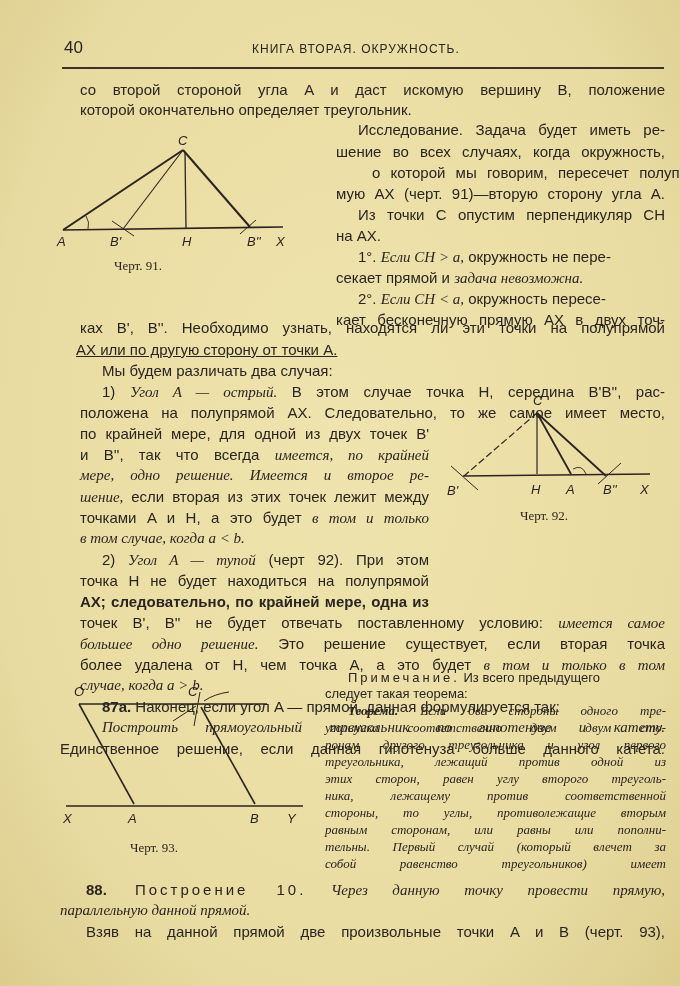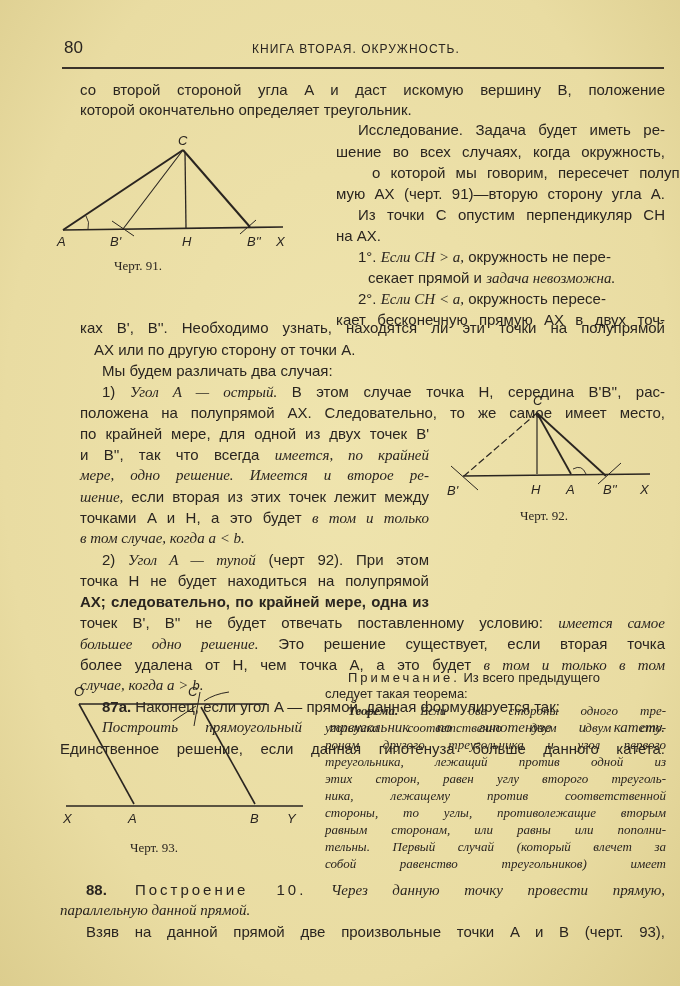--- a/index.html
+++ b/index.html
@@ -23,47 +23,47 @@
   .sp { letter-spacing:3px; }
   .b { font-weight:bold; }
   .small { font-size:13px; line-height:16px; }
   .cap { position:absolute; font-size:13px; font-family:"Liberation Serif", serif; }
   svg { position:absolute; overflow:visible; }
   svg text { font-family:"Liberation Sans", sans-serif; font-style:italic; font-size:13px; fill:#2a2520; }
 </style>
 </head>
 <body>
 
-<div class="abs pnum">80</div>
+<div class="abs pnum">40</div>
 <div class="abs running">КНИГА ВТОРАЯ. ОКРУЖНОСТЬ.</div>
 <div class="abs rule"></div>
 
 <div class="line j" style="left:80px;top:80px;width:585px;">со второй стороной угла A и даст искомую вершину B, положение</div>
 <div class="line" style="left:80px;top:100px;">которой окончательно определяет треугольник.</div>
 
 <div class="line j" style="left:358px;top:120px;width:307px;">Исследование. Задача будет иметь ре-</div>
 <div class="line j" style="left:336px;top:142px;width:329px;">шение во всех случаях, когда окружность,</div>
 <div class="line j" style="left:336px;top:163px;width:329px;margin-left:36px;">о которой мы говорим, пересечет полупря-</div>
 <div class="line j" style="left:336px;top:184px;width:329px;">мую AX (черт. 91)—вторую сторону угла A.</div>
 <div class="line j" style="left:358px;top:205px;width:307px;">Из точки C опустим перпендикуляр CH</div>
 <div class="line" style="left:336px;top:226px;">на AX.</div>
 <div class="line" style="left:358px;top:247px;">
   <span>1°. </span><span class="it">Если CH &gt; a,</span><span> окружность не пере-</span>
 </div>
-<div class="line" style="left:336px;top:268px;margin-left:32px;">
+<div class="line" style="left:336px;top:268px;">
   <span>секает прямой и </span><span class="it">задача невозможна.</span>
 </div>
 <div class="line" style="left:358px;top:289px;text-align:right;">
   <span>2°. </span><span class="it">Если CH &lt; a,</span><span> окружность пересе-</span>
 </div>
 <div class="line j" style="left:336px;top:310px;width:329px;">кает бесконечную прямую AX в двух точ-</div>
 
 <div class="line j" style="left:80px;top:319px;width:585px;top:318px;">ках B', B''. Необходимо узнать, находятся ли эти точки на полупрямой</div>
 
-<div class="line" style="left:94px;top:340px;">AX или по другую сторону от точки A.</div>
+<div class="line" style="left:76px;top:340px;text-decoration:underline;">AX или по другую сторону от точки A.</div>
 <div class="line" style="left:102px;top:361px;">Мы будем различать два случая:</div>
 <div class="line j" style="left:102px;top:382px;width:563px;">
   <span>1) </span><span class="it">Угол A — острый.</span><span> В этом случае точка H, середина B'B'', рас-</span>
 </div>
 <div class="line j" style="left:80px;top:403px;width:585px;">положена на полупрямой AX. Следовательно, то же самое имеет место,</div>
 
 <div class="line j" style="left:80px;top:424px;width:349px;">по крайней мере, для одной из двух точек B'</div>
 <div class="line j" style="left:80px;top:445px;width:349px;">
   <span>и B'', так что всегда </span><span class="it">имеется, по крайней</span>
 </div>

